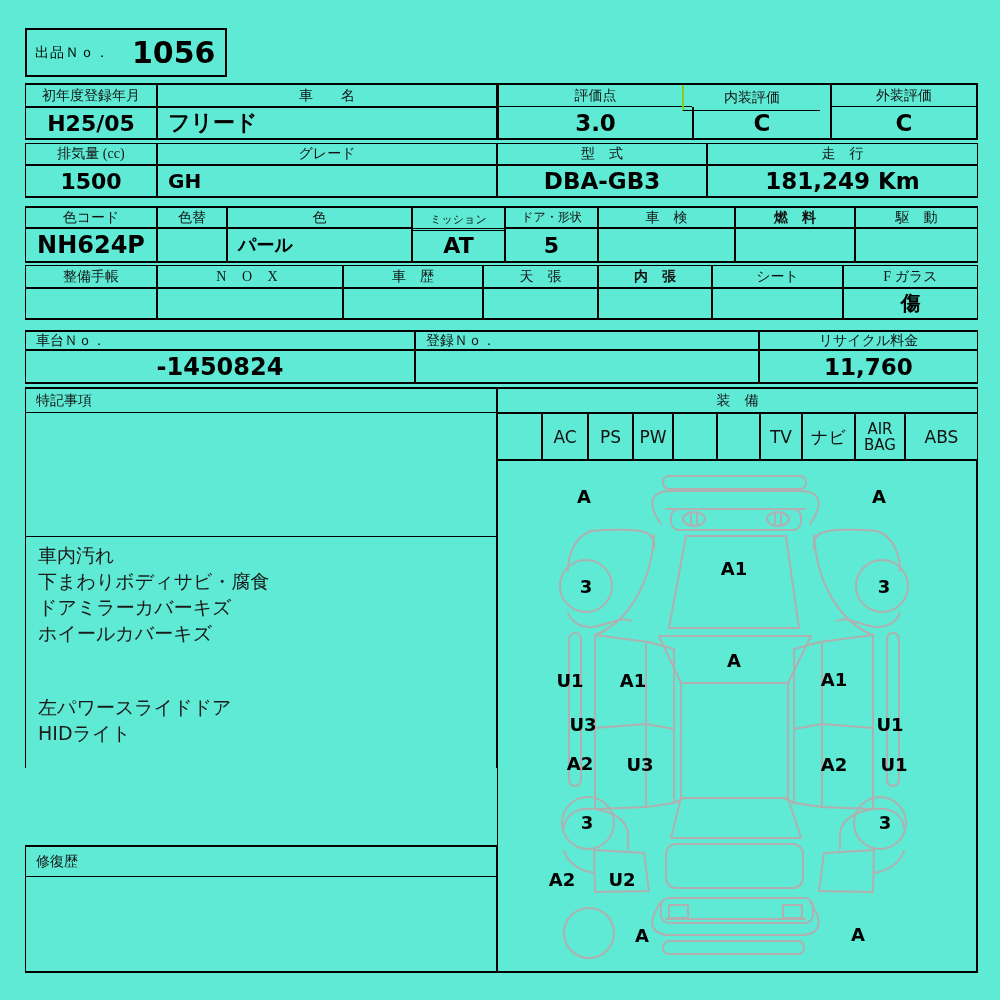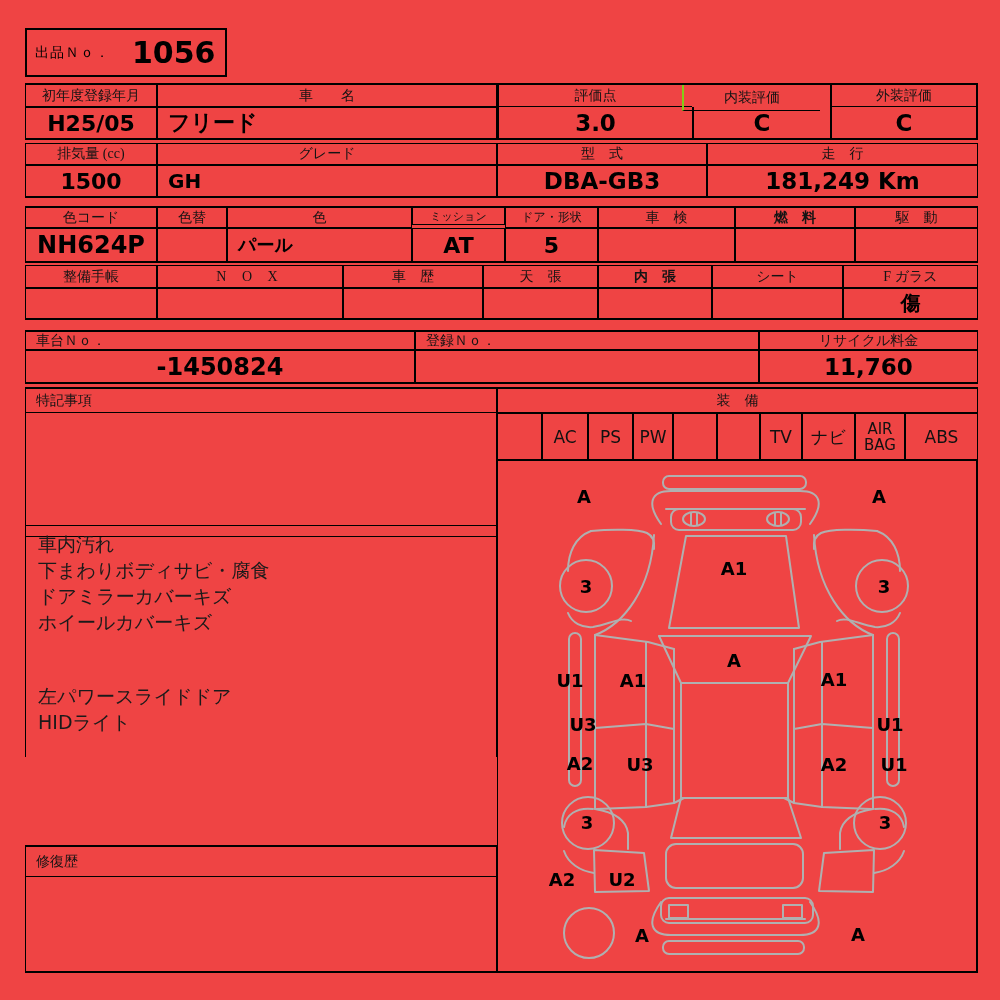--- a/index.html
+++ b/index.html
@@ -1,37 +1,37 @@
 <!DOCTYPE html>
 <html><head>
 <meta charset="utf-8">
 <style>
   html,body{margin:0;padding:0;background:#ffffff;}
-  #stage{position:relative;width:1000px;height:1000px;background:#ef4444;overflow:hidden;
+  #stage{position:relative;width:1000px;height:1000px;background:#5eead4;overflow:hidden;
          font-family:"Liberation Sans","DejaVu Sans",sans-serif;color:#000;}
   
   .c{position:absolute;box-sizing:border-box;border:1px solid #000;display:flex;
      align-items:center;justify-content:center;overflow:hidden;white-space:nowrap;}
   .h{font-family:"Liberation Serif","DejaVu Serif",serif;font-size:14px;color:#141414;}
   .v{font-family:"DejaVu Sans","Liberation Sans",sans-serif;font-weight:700;font-size:22px;}
   .al{justify-content:flex-start;padding-left:10px;}
   .b2{border-bottom-width:2px;}
   .t2{border-top-width:2px;}
   .fs11{font-size:11px;} .fs12{font-size:12px;}
   .fs18{font-size:18px;} .fs20{font-size:20px;} .fs23{font-size:23px;} .fs24{font-size:24px;}
   
   #lotbox{position:absolute;left:25px;top:28px;width:202px;height:49px;box-sizing:border-box;
           border:2px solid #000;display:flex;align-items:center;}
   #lotbox .lbl{font-family:"Liberation Serif","DejaVu Serif",serif;font-size:14px;padding-left:8px;letter-spacing:1px;}
   #lotbox .num{font-family:"DejaVu Sans","Liberation Sans",sans-serif;font-weight:700;font-size:30px;margin-left:22px;}
   
   #scoreblock{position:absolute;left:497px;top:83px;width:481px;height:57px;box-sizing:border-box;border:2px solid #000;}
   #scoreblock .ic{position:absolute;box-sizing:border-box;display:flex;align-items:center;justify-content:center;}
   
-  #notesbox{position:absolute;left:25px;top:525px;width:472px;height:232px;box-sizing:border-box;
+  #notesbox{position:absolute;left:25px;top:536px;width:472px;height:232px;box-sizing:border-box;
             border:1px solid #000;border-bottom:none;padding:5px 0 0 12px;}
   .ntline{font-family:"DejaVu Sans","Liberation Sans",sans-serif;font-size:19px;line-height:26px;color:#1a1a1a;}
   #ntgroup2{margin-top:48px;}
   
   #diagram{position:absolute;left:497px;top:460px;width:481px;height:513px;box-sizing:border-box;
            border:1px solid #000;border-right-width:2px;border-bottom-width:2px;}
   #diagram svg{position:absolute;left:0;top:0;}
   .dl{position:absolute;transform:translate(-50%,-50%);
       font-family:"DejaVu Sans","Liberation Sans",sans-serif;font-weight:700;font-size:18px;color:#000;}
   .eq{font-size:17px;color:#111;font-family:"DejaVu Sans","Liberation Sans",sans-serif;
@@ -66,21 +66,21 @@
   <div class="c h" style="left:497px;top:143px;width:210px;height:22px">型　式</div>
   <div class="c h" style="left:707px;top:143px;width:271px;height:22px">走　行</div>
   <div class="c v b2" style="left:25px;top:165px;width:132px;height:33px">1500</div>
   <div class="c v b2 al fs20" style="left:157px;top:165px;width:340px;height:33px">GH</div>
   <div class="c v b2 fs23" style="left:497px;top:165px;width:210px;height:33px">DBA-GB3</div>
   <div class="c v b2 fs23" style="left:707px;top:165px;width:271px;height:33px">181,249 Km</div>
 
   <div class="c h t2" style="left:25px;top:206px;width:132px;height:22px">色コード</div>
   <div class="c h t2" style="left:157px;top:206px;width:70px;height:22px">色替</div>
   <div class="c h t2" style="left:227px;top:206px;width:185px;height:22px">色</div>
-  <div class="c h t2 fs11" style="left:412px;top:206px;width:93px;height:19px">ミッション</div>
+  <div class="c h t2 fs11" style="left:412px;top:206px;width:93px;height:25px">ミッション</div>
   <div class="c h t2 fs12" style="left:505px;top:206px;width:93px;height:22px">ドア・形状</div>
   <div class="c h t2" style="left:598px;top:206px;width:137px;height:22px">車　検</div>
   <div class="c h t2" style="left:735px;top:206px;width:120px;height:22px;font-weight:700">燃　料</div>
   <div class="c h t2" style="left:855px;top:206px;width:123px;height:22px">駆　動</div>
   <div class="c v b2 fs24" style="left:25px;top:228px;width:132px;height:35px">NH624P</div>
   <div class="c v b2" style="left:157px;top:228px;width:70px;height:35px"></div>
   <div class="c v b2 al fs18" style="left:227px;top:228px;width:185px;height:35px">パール</div>
   <div class="c v b2" style="left:412px;top:228px;width:93px;height:35px">AT</div>
   <div class="c v b2" style="left:505px;top:228px;width:93px;height:35px">5</div>
   <div class="c v b2" style="left:598px;top:228px;width:137px;height:35px"></div>

